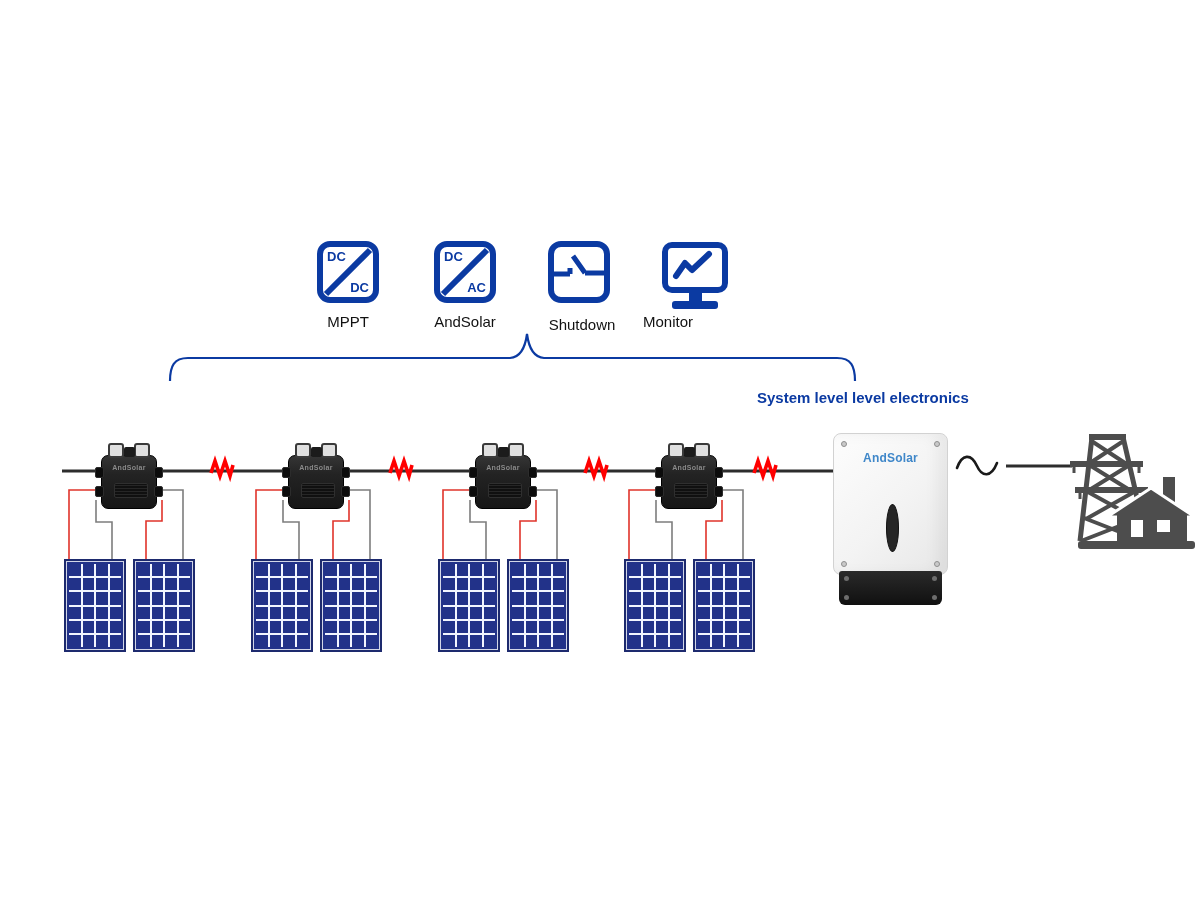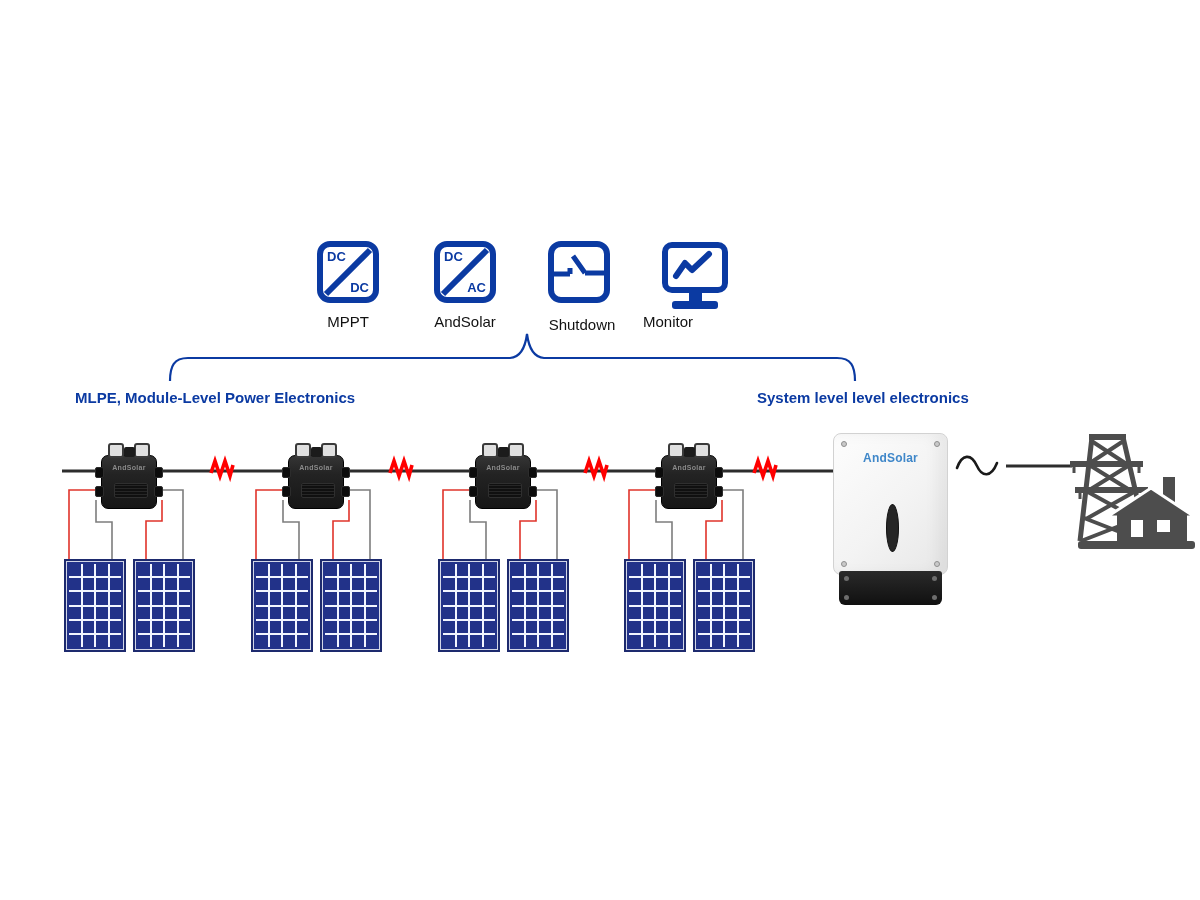--- a/index.html
+++ b/index.html
@@ -164,21 +164,20 @@
     </div>
     <div class="monitor-neck"></div>
     <div class="monitor-base"></div>
   </div>
 
   <div class="feature-label" style="left:278px">MPPT</div>
   <div class="feature-label" style="left:395px">AndSolar</div>
   <div class="feature-label" style="left:512px;top:316px">Shutdown</div>
   <div class="feature-label" style="left:598px">Monitor</div>
 
-  <div class="grp-label" style="left:75px">MLPE, Module-Level Power Electronics</div>
   <div class="grp-label" style="left:757px">System level level electronics</div>
 
   <div class="pv-group" style="left:64px">
     <div class="micro">
       <div class="clip clip-l"></div>
       <div class="clip clip-r"></div>
       <div class="notch"></div>
       <div class="nub nub-tl"></div>
       <div class="nub nub-bl"></div>
       <div class="nub nub-tr"></div>

